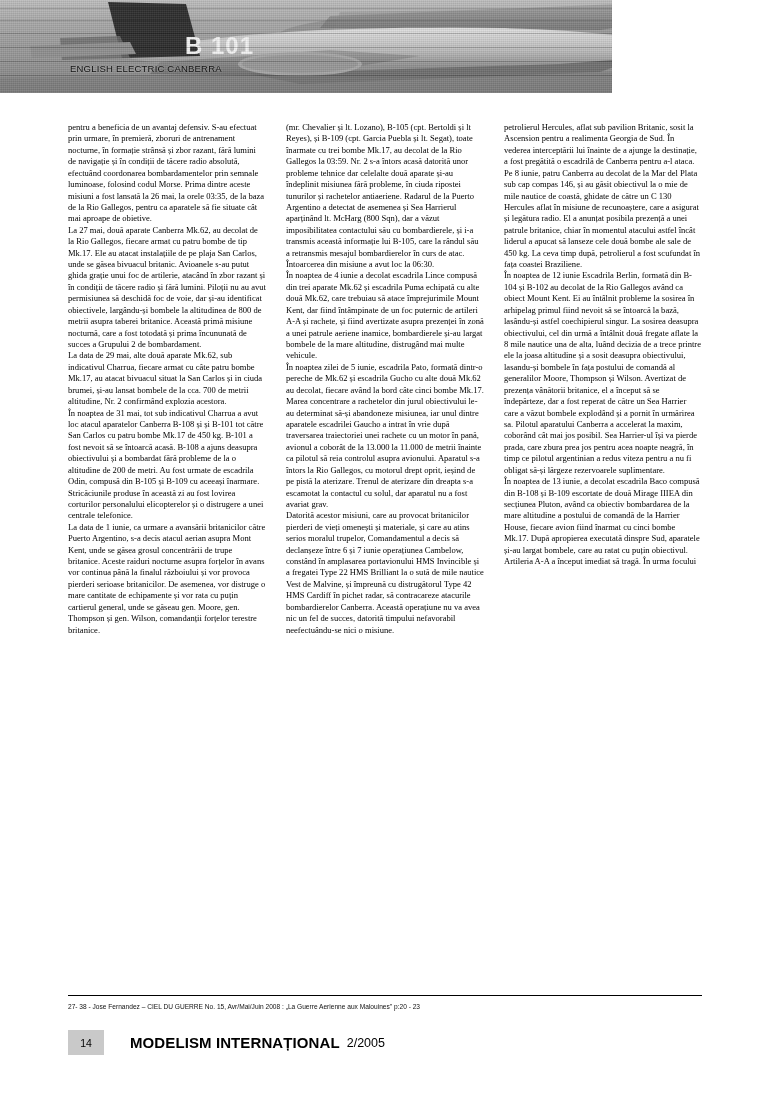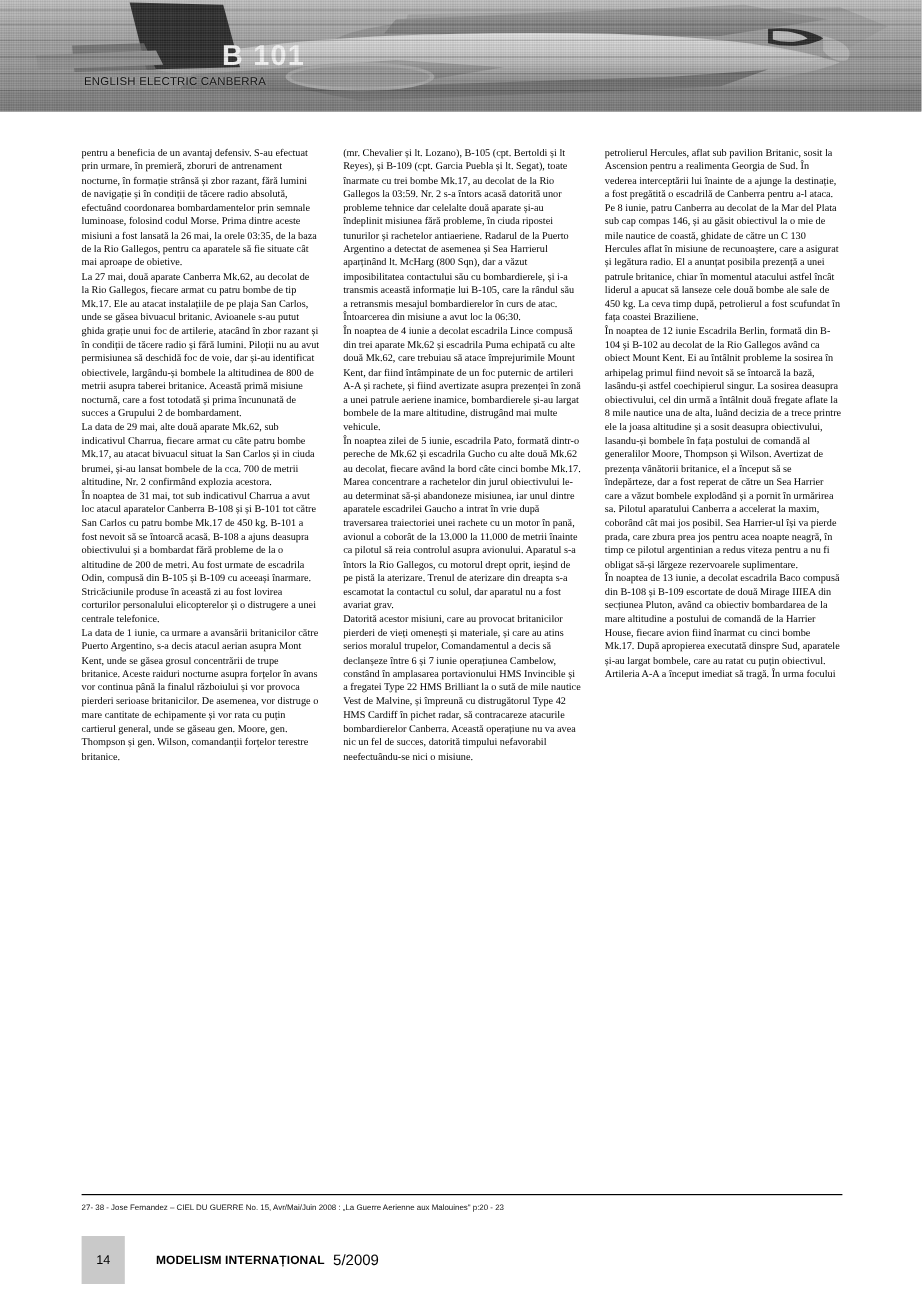--- a/index.html
+++ b/index.html
@@ -12,21 +12,21 @@
     position: relative;
     font-family: "Liberation Sans", sans-serif;
     color: #000;
     overflow: hidden;
   }
 
   
   .photo {
     position: absolute;
     left: 0; top: 0;
-    width: 768px; height: 93px;
+    width: 612px; height: 93px;
     overflow: hidden;
     background: #8a8a8a;
   }
   .photo .sky {
     position: absolute; inset: 0;
     background:
       linear-gradient(180deg, #bdbdbd 0%, #a9a9a9 22%, #9b9b9b 48%, #8f8f8f 74%, #7e7e7e 100%);
   }
   
   .photo .grain {
@@ -85,36 +85,36 @@
     white-space: nowrap;
   }
   .masthead {
     position: absolute;
     left: 68px; top: 1030px;
     display: flex;
     align-items: stretch;
     gap: 0;
   }
   .pagebox {
-    width: 36px; height: 40px;
+    width: 36px; height: 25px;
     background: #c9c9c9;
     display: flex;
     align-items: center;
     justify-content: center;
     font-size: 10.5px;
     color: #000;
   }
   .mast-text {
     display: flex;
     align-items: center;
     padding-left: 14px;
     white-space: nowrap;
   }
   .mast-title {
-    font-size: 10px;
+    font-size: 15px;
     font-weight: bold;
     letter-spacing: .1px;
     padding-left: 12px;
   }
   .mast-issue {
     font-size: 12.5px;
     margin-left: 7px;
   }
 </style>
 </head>
@@ -212,15 +212,15 @@
 </div>
 
 <div class="rule"></div>
 
 <div class="footnote">27- 38 -  Jose Fernandez – CIEL DU GUERRE No. 15, Avr/Mai/Juin 2008 : „La Guerre Aerienne aux Malouines" p:20 - 23</div>
 
 <div class="masthead">
   <div class="pagebox">14</div>
   <div class="mast-text">
     <span class="mast-title">MODELISM INTERNAȚIONAL</span>
-    <span class="mast-issue">5/2009</span>
+    <span class="mast-issue">2/2005</span>
   </div>
 </div>
 
 </body></html>

